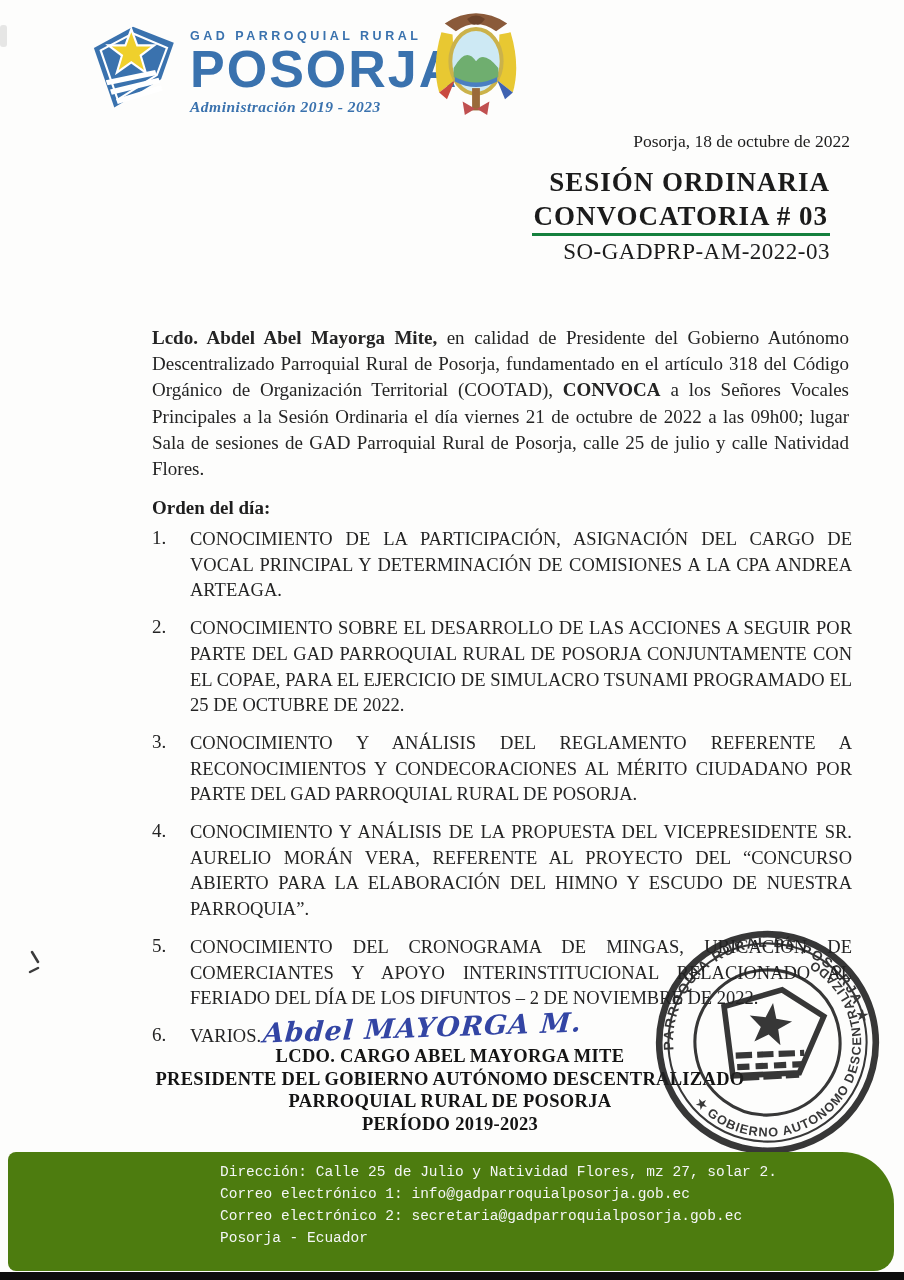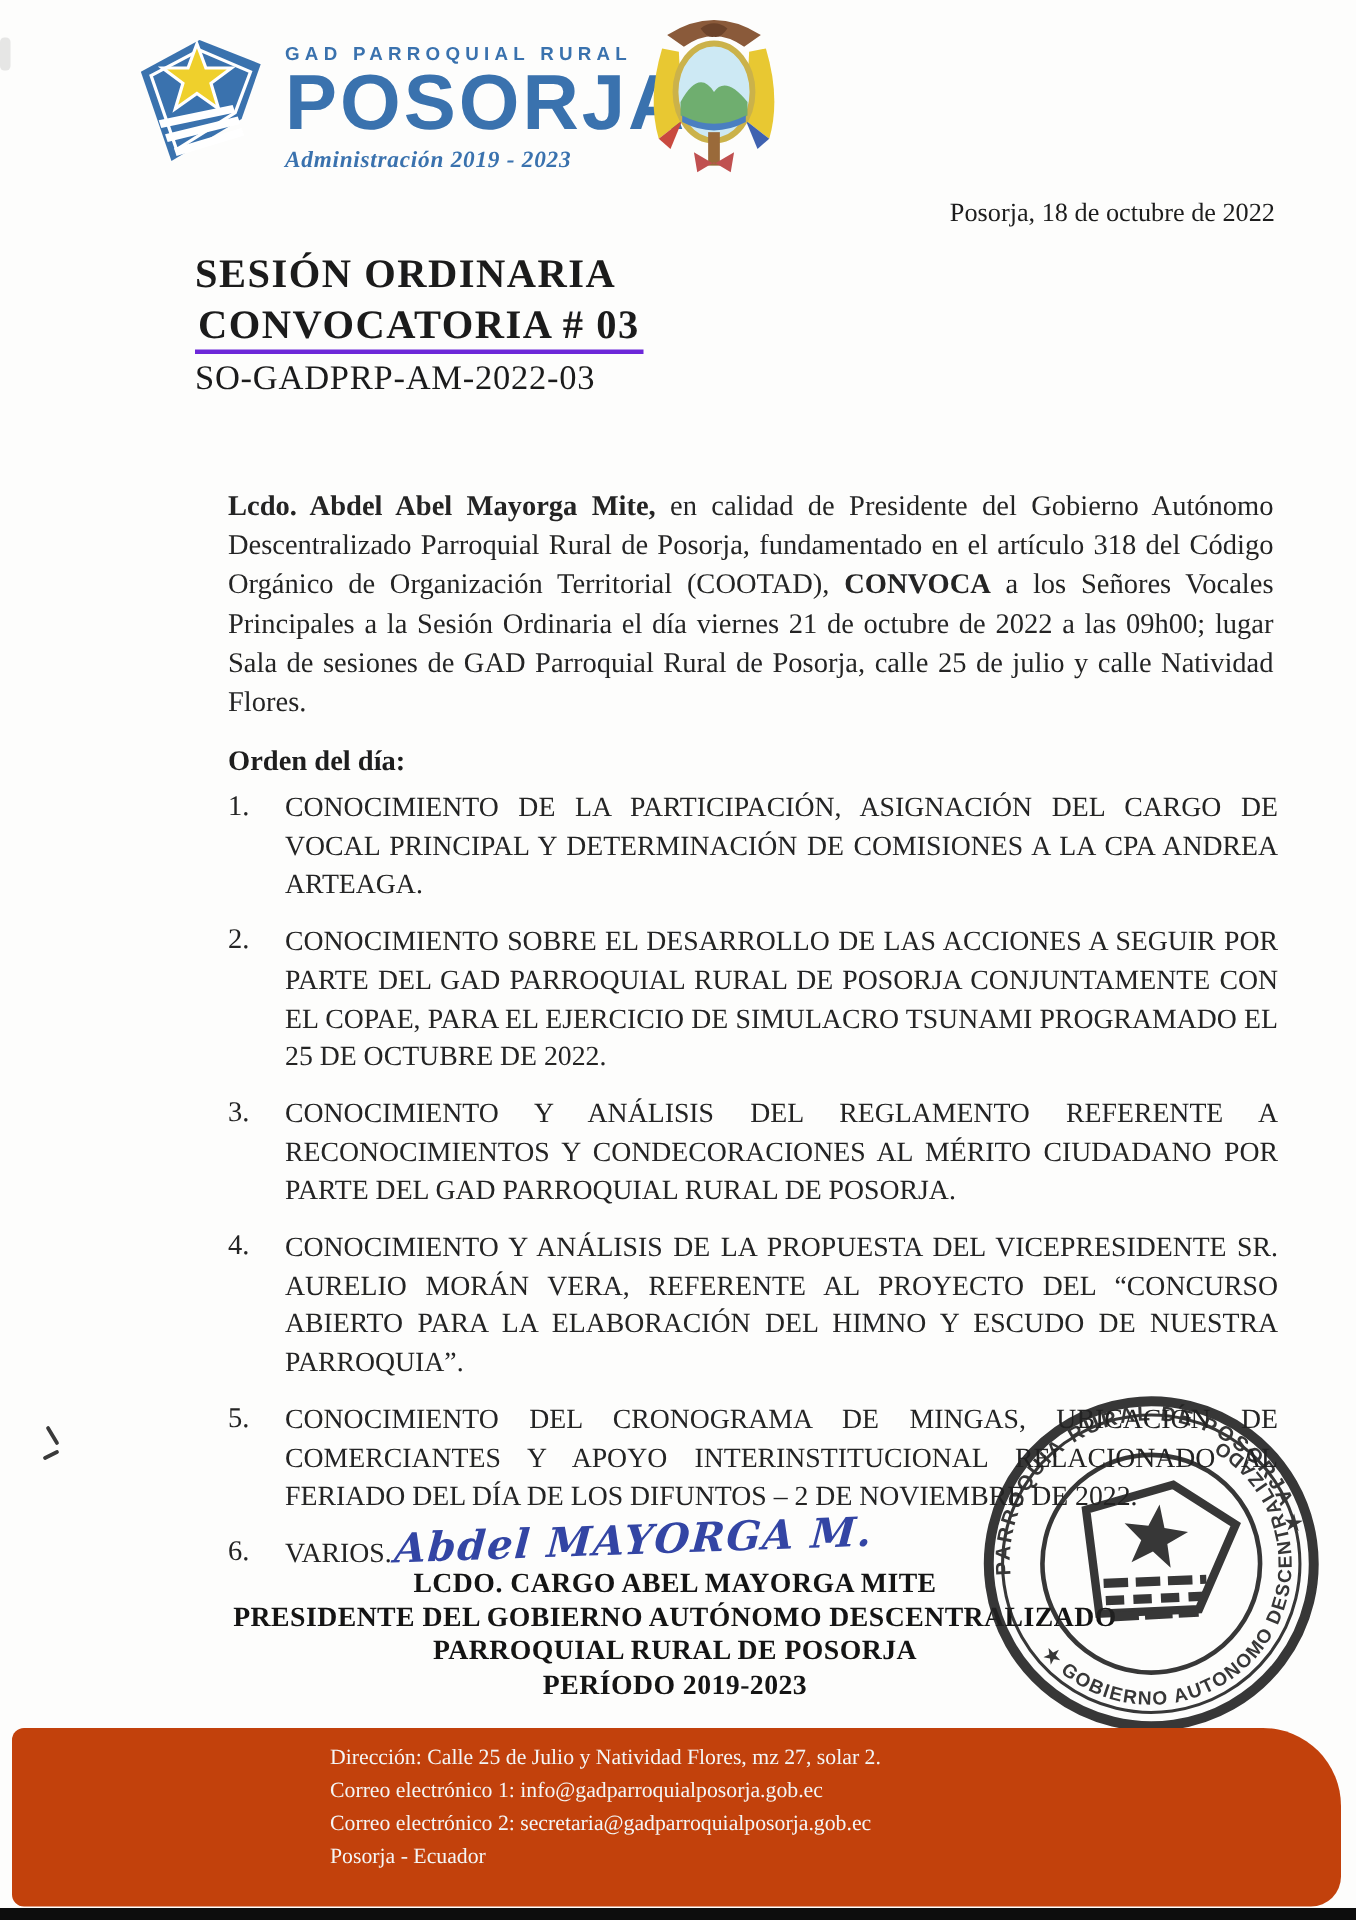--- a/index.html
+++ b/index.html
@@ -12,23 +12,23 @@
   .logo-shield{flex:0 0 auto;}
   .logo-text{margin-left:6px;padding-top:10px;color:#3a72ae;}
   .logo-orgtype{font-family:"Liberation Sans",sans-serif;font-weight:bold;font-size:12.5px;letter-spacing:3.5px;}
   .logo-name{font-family:"Liberation Sans",sans-serif;font-weight:bold;font-size:52px;letter-spacing:2px;line-height:1.02;}
   .logo-admin{font-style:italic;font-weight:bold;font-size:15.5px;margin-top:2px;letter-spacing:.5px;}
   .arms{left:420px;top:10px;}
 
   .date-line{top:131px;right:54px;font-size:17.5px;color:#1d1d1d;text-align:center;}
 
   
-  .title-block{left:130px;top:167px;width:700px;text-align:left;color:#1b1b1b;}
+  .title-block{left:130px;top:167px;width:700px;text-align:right;color:#1b1b1b;}
   .title1{font-size:27px;font-weight:bold;letter-spacing:1px;}
-  .title2{display:inline-block;font-size:27px;font-weight:bold;letter-spacing:1px;border-bottom:3px solid #6d28d9;padding:0 2px 1px 2px;margin-top:3px;}
+  .title2{display:inline-block;font-size:27px;font-weight:bold;letter-spacing:1px;border-bottom:3px solid #15803d;padding:0 2px 1px 2px;margin-top:3px;}
   .title3{font-size:23px;margin-top:3px;letter-spacing:.5px;}
 
   
   .body-par{left:152px;top:306px;width:697px;font-size:19px;line-height:1.38;text-align:justify;color:#242424;}
   .b{font-weight:bold;}
 
   .orden{left:152px;top:497px;font-size:19px;font-weight:bold;color:#1e1e1e;}
 
   .agenda{left:152px;top:527px;width:700px;}
   .agenda-item{display:flex;margin-bottom:12px;}
@@ -42,23 +42,23 @@
   
   .sig-section{left:150px;top:1012px;width:600px;text-align:center;color:#141414;}
   .handwriting{font-family:"DejaVu Serif",serif;font-style:italic;font-weight:bold;
                color:#3345a4;font-size:27px;letter-spacing:1px;transform:rotate(-2deg) skewX(-6deg);
                display:inline-block;margin-right:55px;margin-bottom:2px;}
   .sig-line{font-size:18.5px;font-weight:bold;line-height:1.22;letter-spacing:.3px;}
 
   .stamp{left:650px;top:925px;opacity:.9;}
 
   
-  .footer{left:8px;top:1152px;width:886px;height:119px;background:#c2410c;
+  .footer{left:8px;top:1152px;width:886px;height:119px;background:#4d7c0f;
           border-radius:8px 52px 20px 8px;color:#f4f6f6;
-          font-family:Liberation Serif, serif;font-size:14.5px;line-height:22px;
+          font-family:Liberation Mono, monospace;font-size:14.5px;line-height:22px;
           padding:9px 0 0 212px;box-sizing:border-box;}
   .footer-loc{width:420px;}
   .scan-edge{left:0;bottom:0;width:904px;height:8px;background:#0d0d0d;}
 </style>
 </head>
 <body>
 
 <div class="abs smudge"></div>
 
 <div class="abs logo-wrap">

